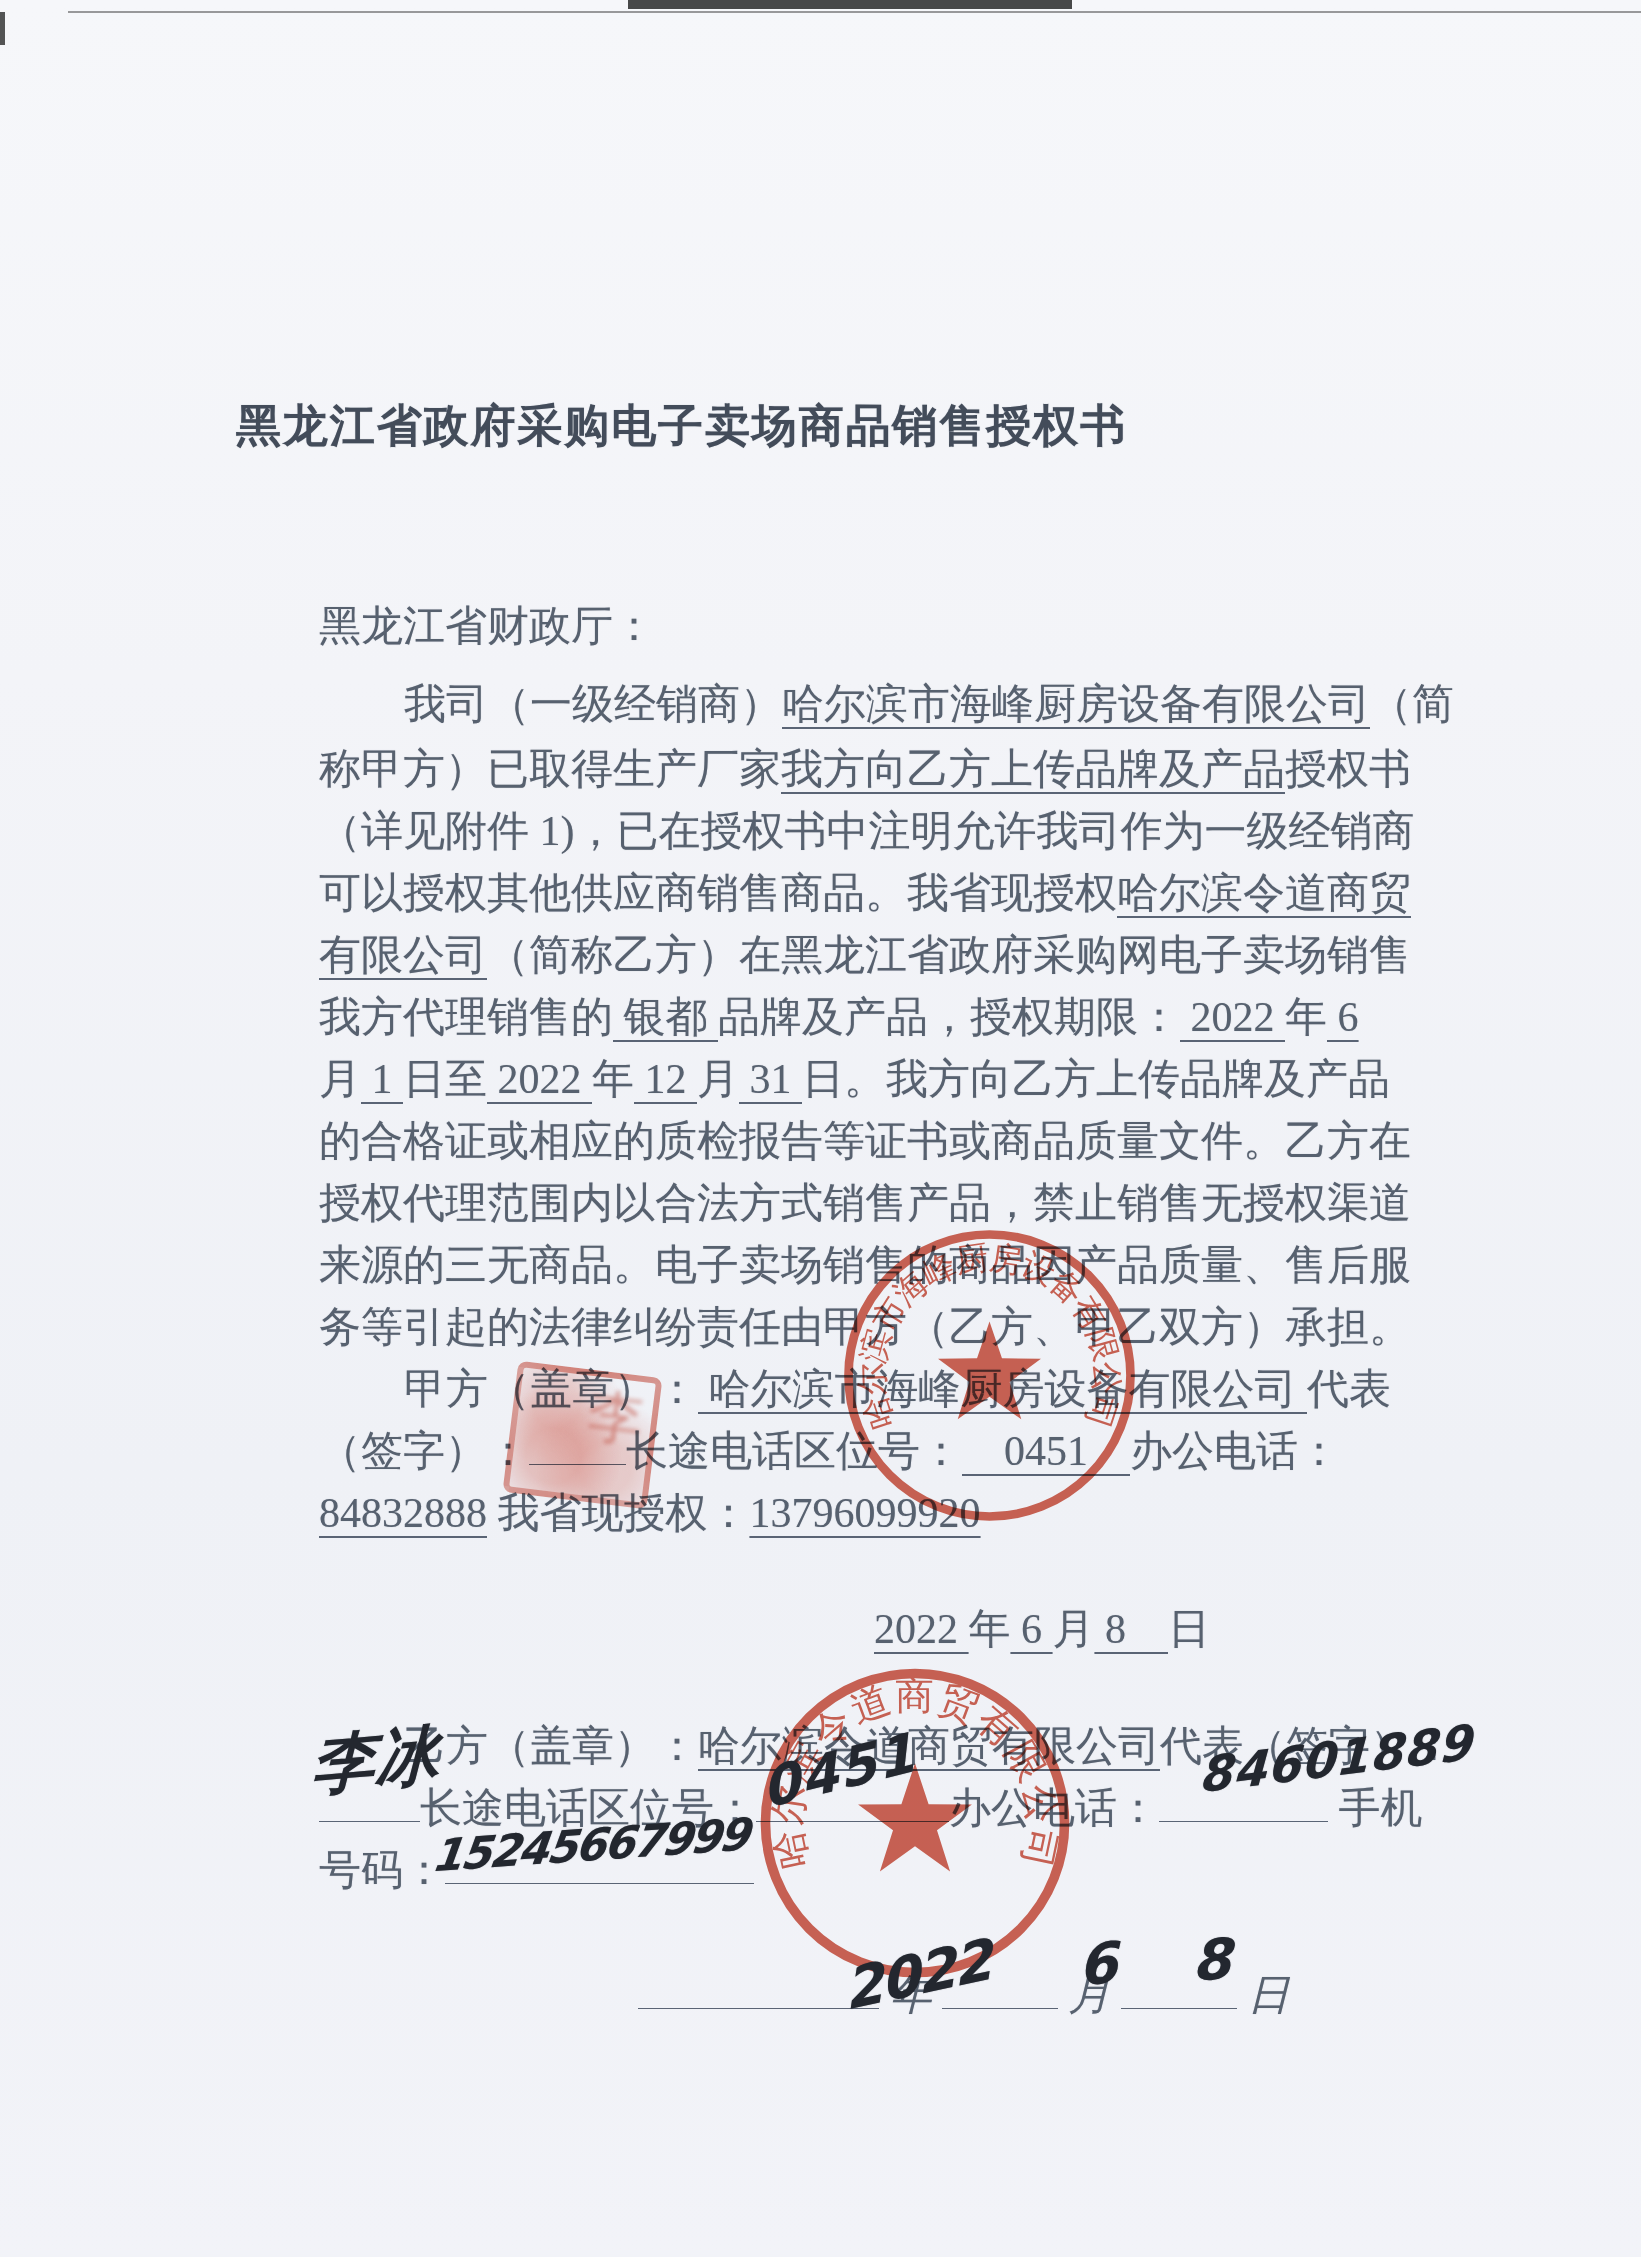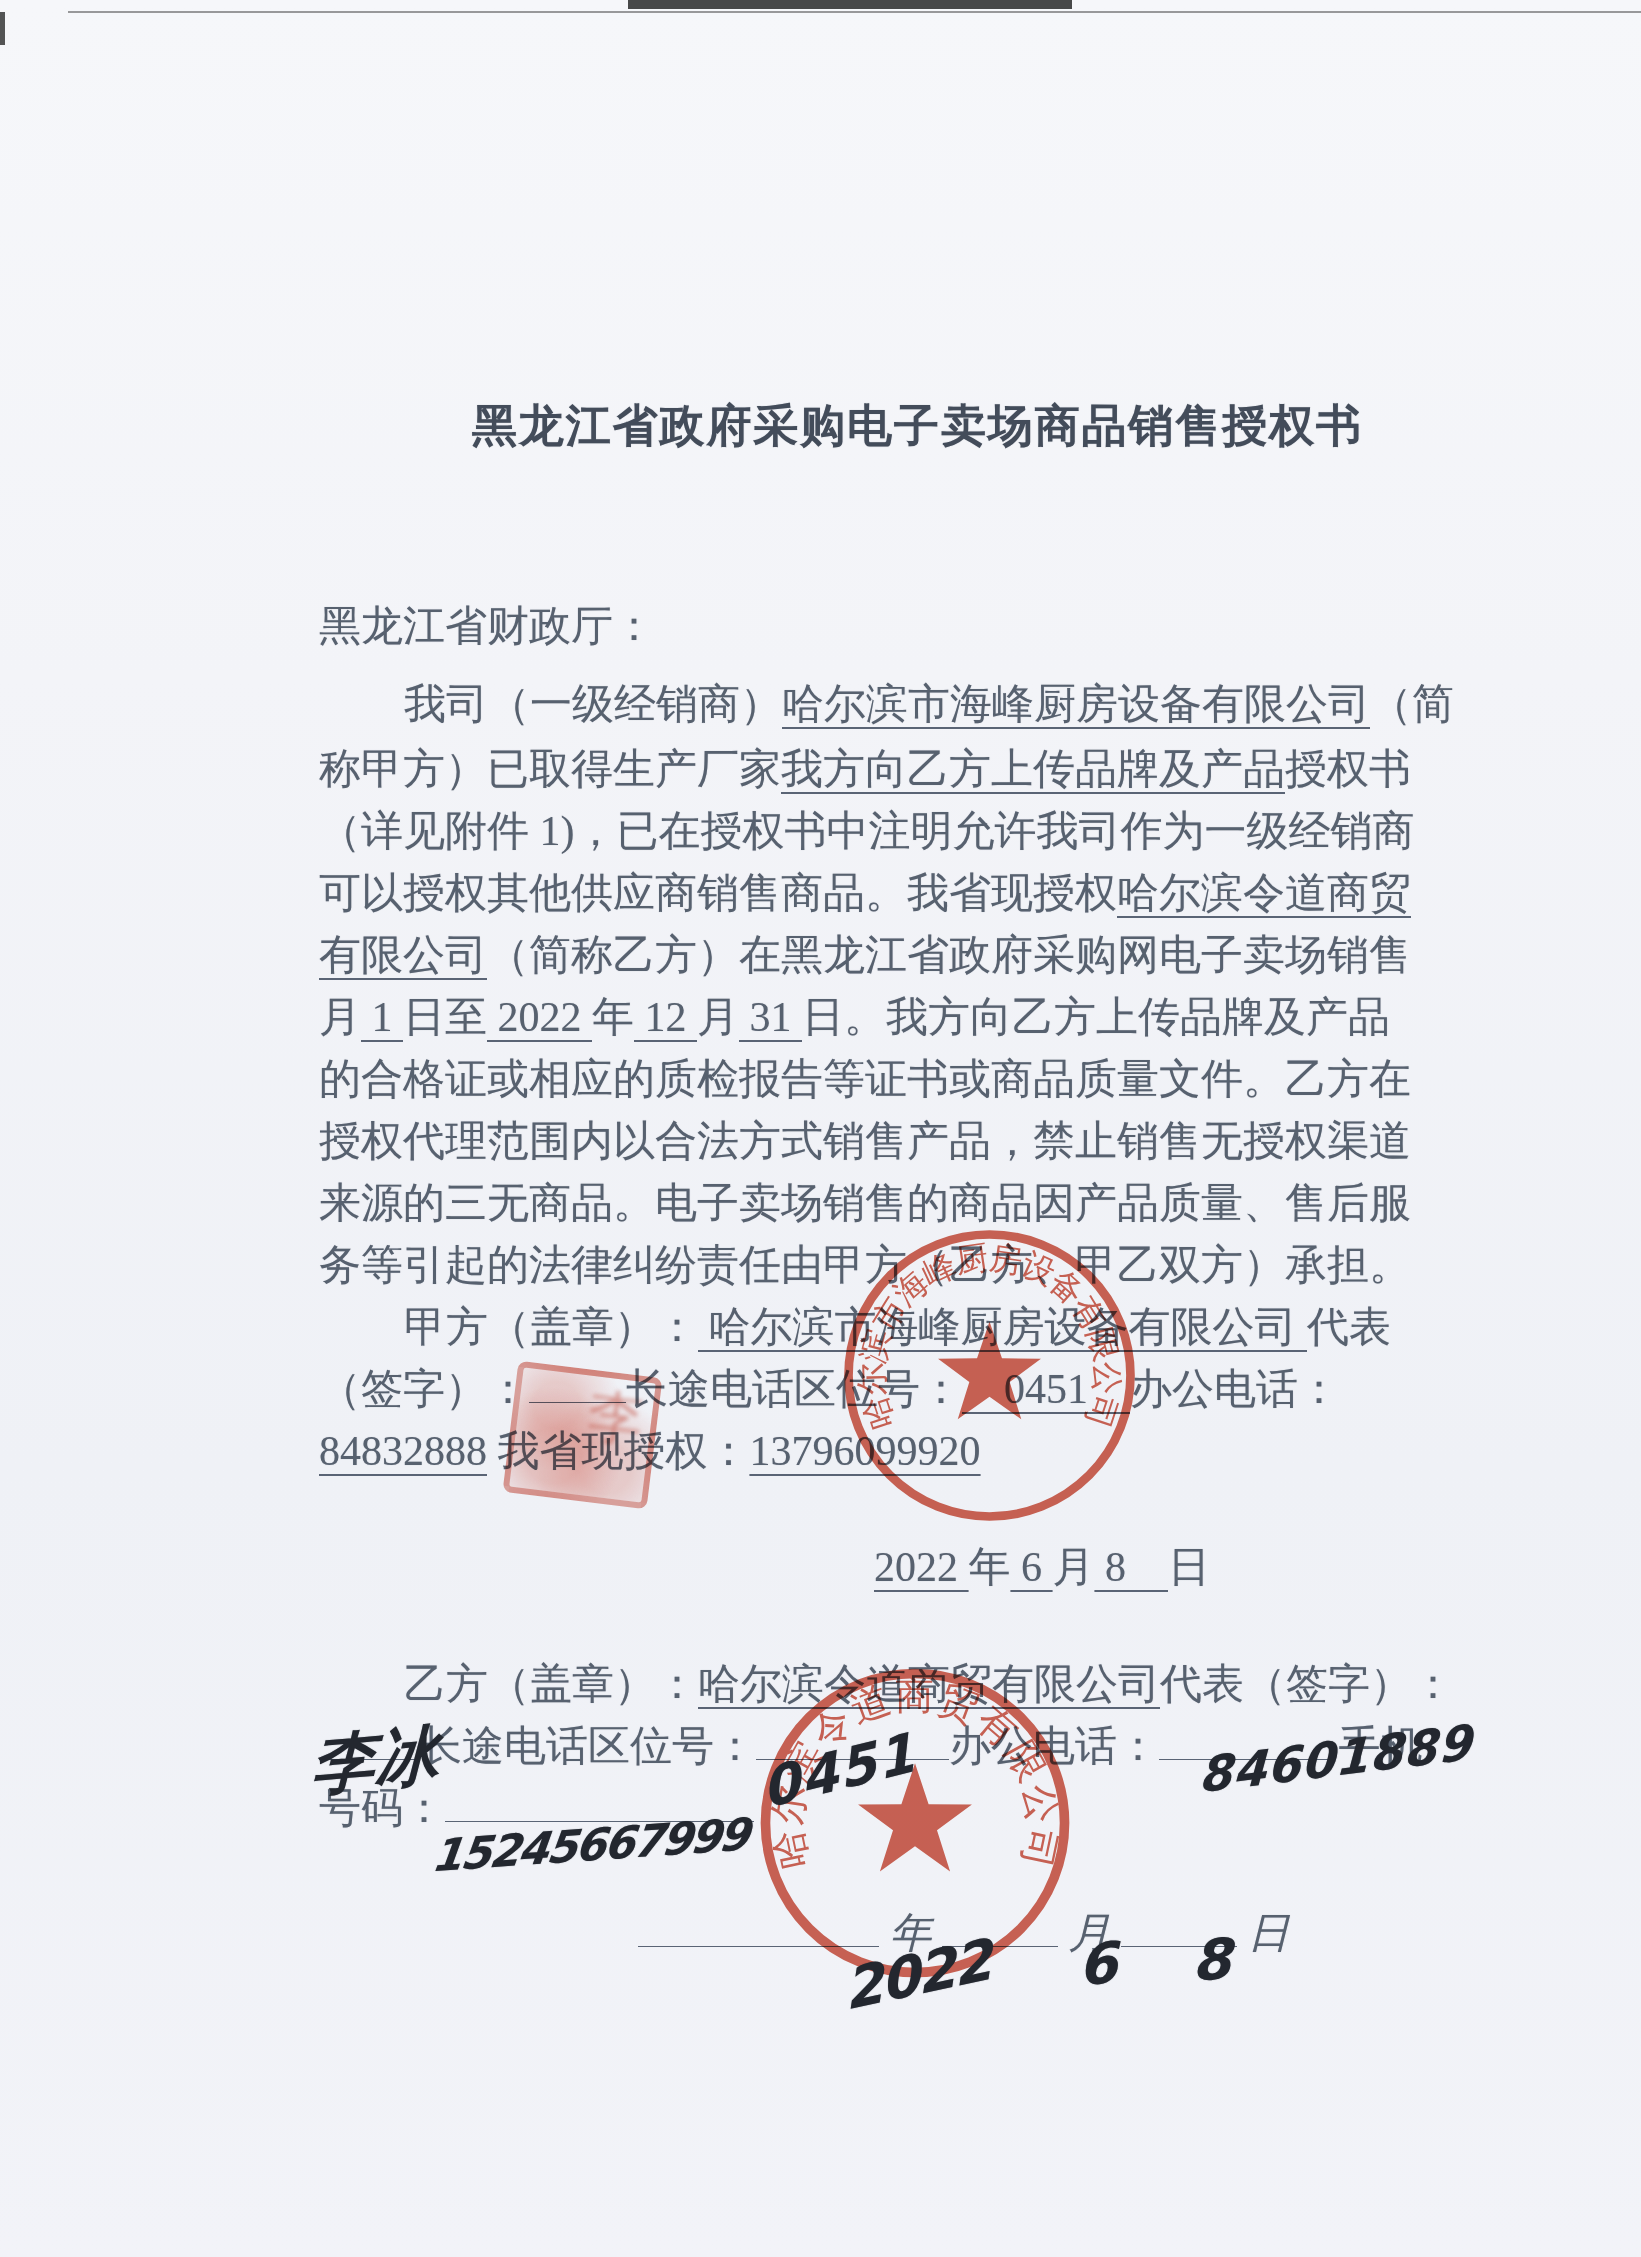--- a/index.html
+++ b/index.html
@@ -11,21 +11,21 @@
     overflow:hidden;
     font-family:"Liberation Serif","DejaVu Serif",serif;
   }
   
   .scan-top-line{position:absolute;left:68px;top:10.6px;width:1574px;height:2.9px;background:#4a4a4a;opacity:.55;}
   .scan-top-strip{position:absolute;left:628px;top:0;width:444px;height:8.7px;background:#1d1d1d;opacity:.8;}
   .scan-left-sliver{position:absolute;left:0;top:11.6px;width:4.8px;height:33px;background:#2b2b2b;opacity:.8;}
 
   .doc-title{
     position:absolute;left:0;top:396px;width:1363px;
-    text-align:right;
+    text-align:center;
     font-family:"DejaVu Sans","Liberation Sans",sans-serif;
     font-weight:bold;font-size:45px;color:#434c5a;
     letter-spacing:1.9px;
     text-shadow:0 0 1px rgba(70,80,95,.4);
   }
   .body-block{
     position:absolute;left:319px;top:597px;width:1052px;
     font-size:42px;color:#57616f;
     text-shadow:0 0 1px rgba(80,90,110,.35);
   }
@@ -91,20 +91,21 @@
   <div class="doc-title">黑龙江省政府采购电子卖场商品销售授权书</div>
 
   <div class="body-block">
     <div class="salutation">黑龙江省财政厅：</div>
     <div id="lines-container">
         <div class="line" style="text-indent: 85px; font-family: Liberation Mono, monospace;"><span>我司（一级经销商）</span><span class="u">哈尔滨市海峰厨房设备有限公司</span><span>（简</span></div>
         <div class="line"><span>称甲方）已取得生产厂家</span><span class="u">我方向乙方上传品牌及产品</span><span>授权书</span></div>
         <div class="line"><span>（详见附件 1)，已在授权书中注明允许我司作为一级经销商</span></div>
         <div class="line"><span>可以授权其他供应商销售商品。我省现授权</span><span class="u">哈尔滨令道商贸</span></div>
         <div class="line"><span class="u">有限公司</span><span>（简称乙方）在黑龙江省政府采购网电子卖场销售</span></div>
+        <div class="line"><span>我方代理销售的</span><span class="u"> 银都 </span><span>品牌及产品，授权期限：</span><span class="u"> 2022 </span><span>年</span><span class="u"> 6</span></div>
         <div class="line"><span>月</span><span class="u"> 1 </span><span>日至</span><span class="u"> 2022 </span><span>年</span><span class="u"> 12 </span><span>月</span><span class="u"> 31 </span><span>日。我方向乙方上传品牌及产品</span></div>
         <div class="line"><span>的合格证或相应的质检报告等证书或商品质量文件。乙方在</span></div>
         <div class="line"><span>授权代理范围内以合法方式销售产品，禁止销售无授权渠道</span></div>
         <div class="line"><span>来源的三无商品。电子卖场销售的商品因产品质量、售后服</span></div>
         <div class="line"><span>务等引起的法律纠纷责任由甲方（乙方、甲乙双方）承担。</span></div>
         <div class="line" style="text-indent: 85px;"><span>甲方（盖章）：</span><span class="u"> 哈尔滨市海峰厨房设备有限公司 </span><span>代表</span></div>
         <div class="line"><span>（签字）：</span><span class="blank" style="width: 97px;"></span><span>长途电话区位号：</span><span class="u">　0451　</span><span>办公电话：</span></div>
         <div class="line"><span class="u">84832888</span><span> 我省现授权：</span><span class="u">13796099920</span></div>
         <div class="line" style="margin-left: 555px; margin-top: 54px;"><span class="u">2022 </span><span>年</span><span class="u"> 6 </span><span>月</span><span class="u"> 8　</span><span>日</span></div>
         <div class="line" style="text-indent: 85px; margin-top: 55px; text-align: center;"><span>乙方（盖章）：</span><span class="u">哈尔滨令道商贸有限公司</span><span>代表（签字）：</span></div>

